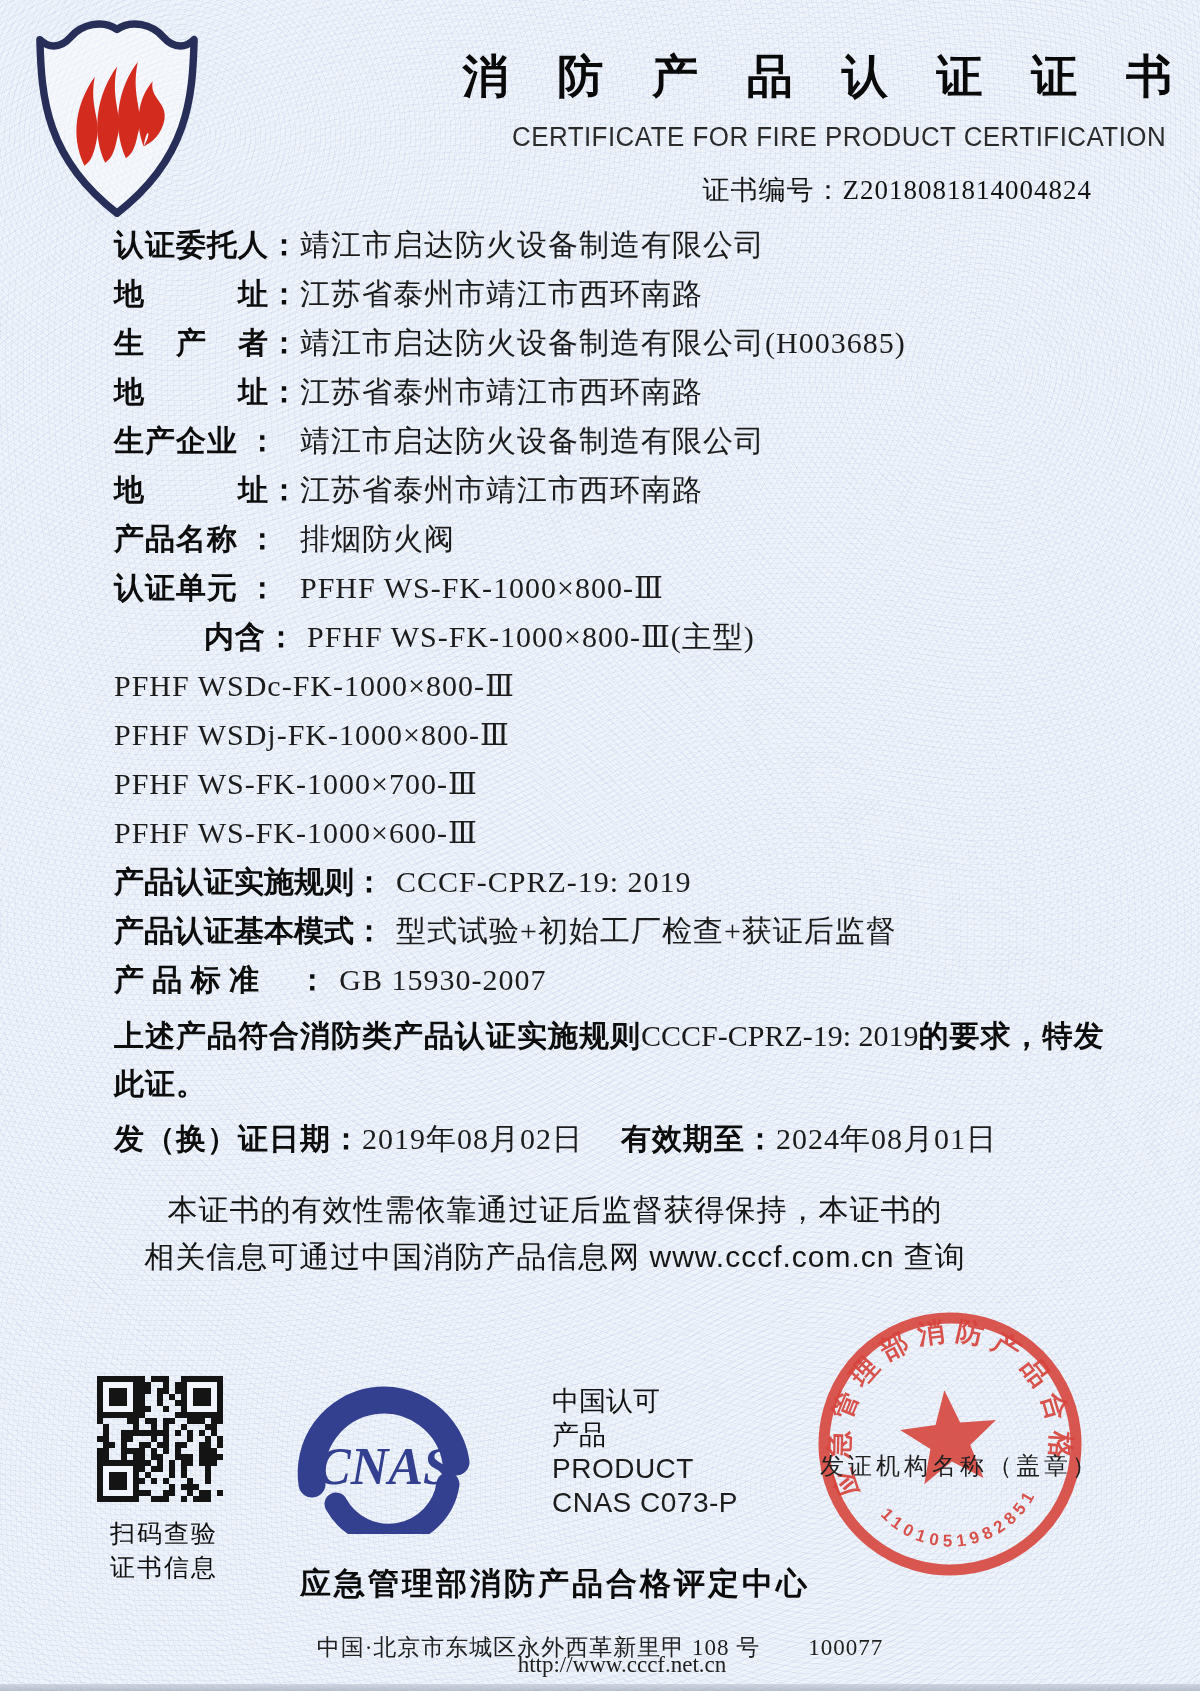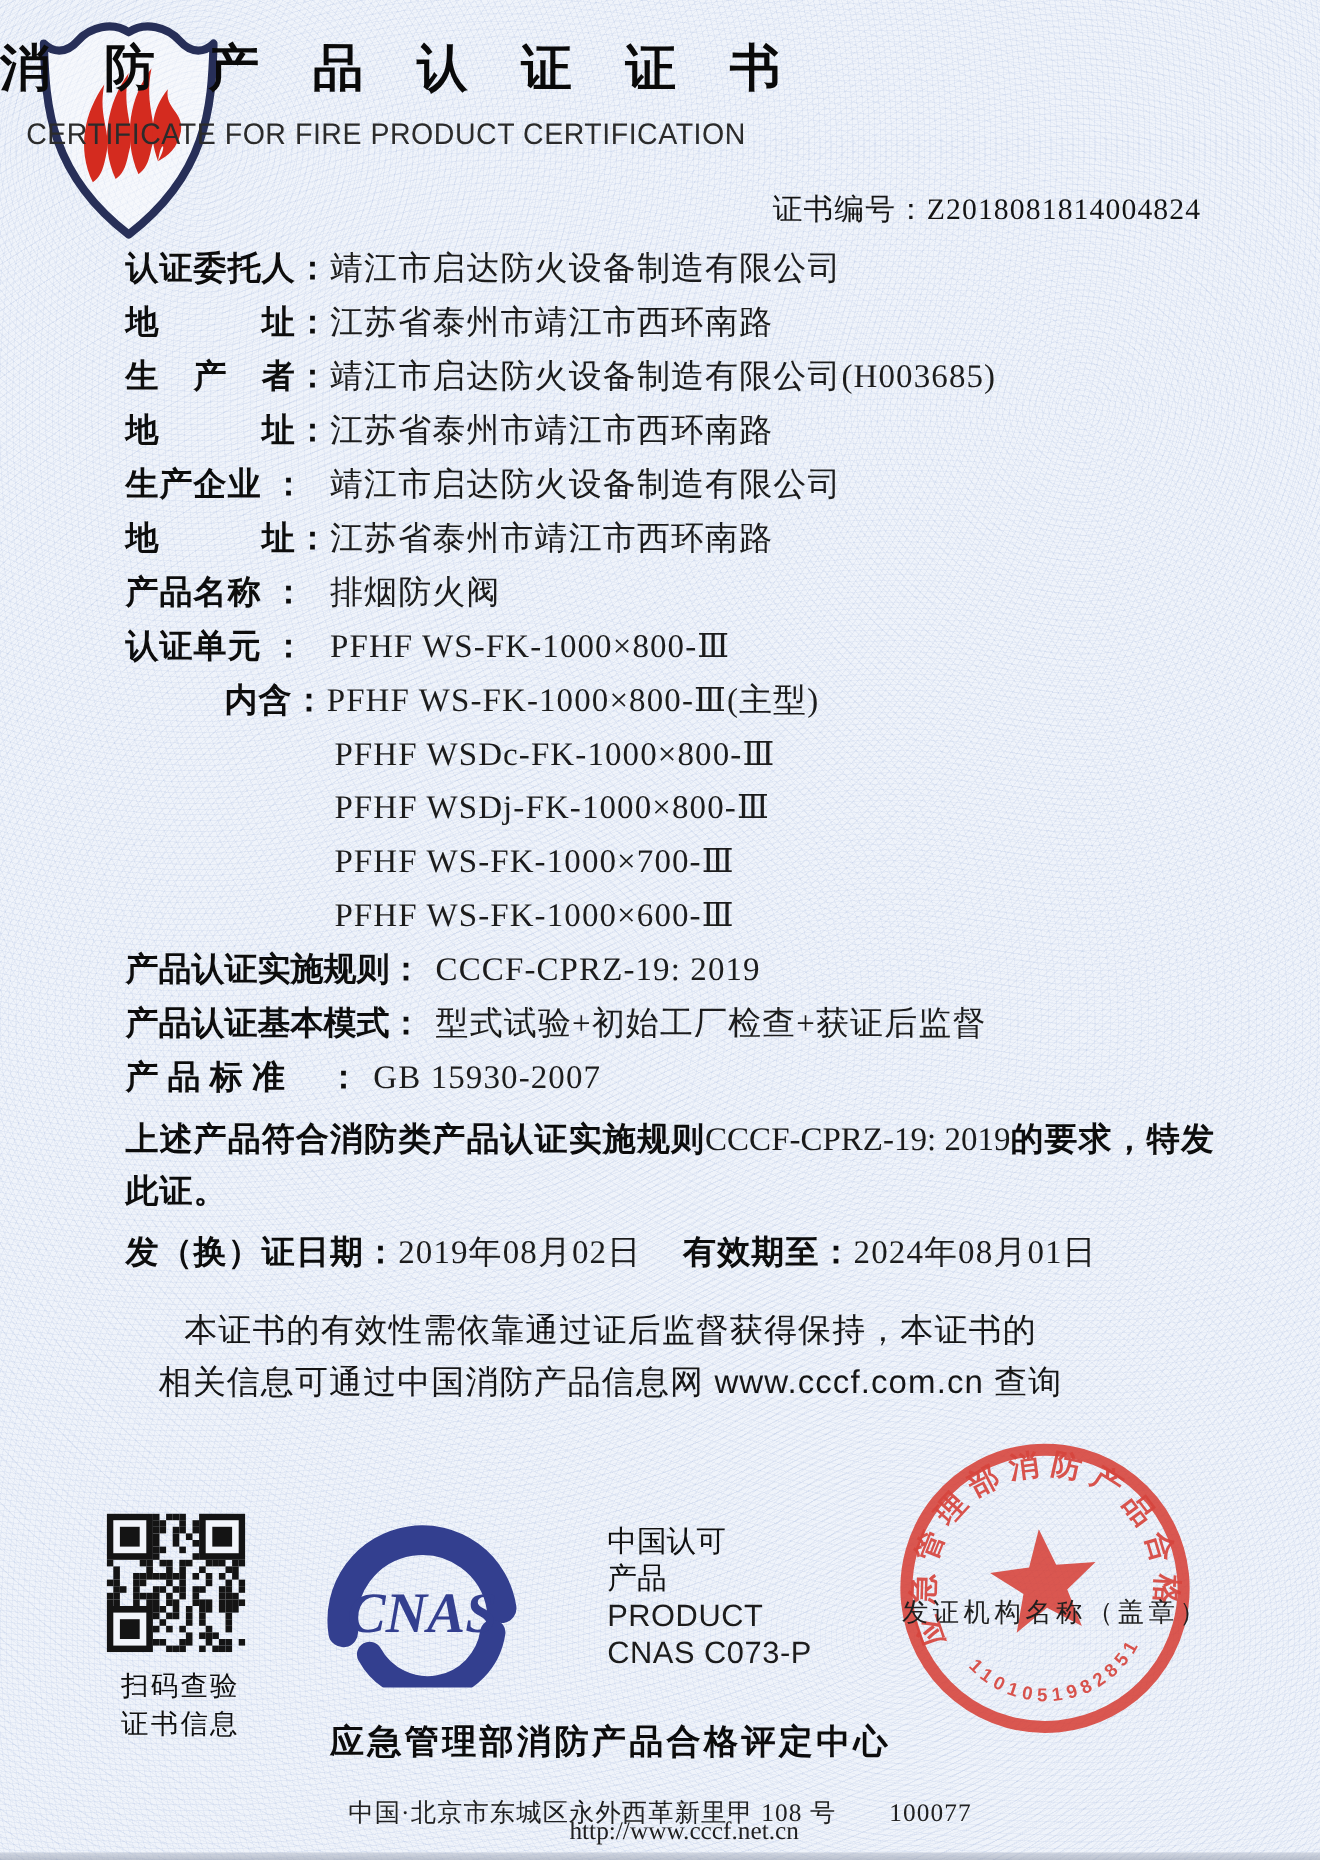--- a/index.html
+++ b/index.html
@@ -13,37 +13,37 @@
       repeating-radial-gradient(circle at 15% 8%,  rgba(110,140,200,.085) 0 1px, transparent 1px 5px),
       repeating-radial-gradient(circle at 82% 22%, rgba(110,140,200,.075) 0 1px, transparent 1px 6px),
       repeating-radial-gradient(circle at 38% 55%, rgba(110,140,200,.065) 0 1px, transparent 1px 7px),
       repeating-radial-gradient(circle at 68% 88%, rgba(110,140,200,.07) 0 1px, transparent 1px 5px),
       #eff3fa;
   }
   .serif { font-family:"Liberation Serif","DejaVu Serif",serif; }
 
   
   .shield { position:absolute; left:28px; top:16px; width:178px; height:215px; }
-  .header { position:absolute; left:0; top:31px; width:1190px; text-align:left; }
+  .header { position:absolute; left:0; top:46px; width:1190px; text-align:right; }
   .title { font-size:46px; font-weight:bold; letter-spacing:18px; color:#0a0a0a; }
   .subtitle { margin-top:14px; font-size:27px; letter-spacing:.5px; color:#2b2b2b;
               transform:scaleX(.96); transform-origin:center; }
   .certno { position:absolute; top:172px; right:108px; font-size:27px; color:#141414;
             letter-spacing:1px; }
 
   
   .content { position:absolute; left:114px; top:228px; right:56px; }
   .row { font-size:30px; line-height:34px; margin-bottom:15px; white-space:nowrap; }
   .row .lab { display:inline-block; min-width:186px; font-weight:bold; color:#0d0d0d;
               letter-spacing:1px; vertical-align:bottom; }
   .row .val { font-family:"Liberation Serif","DejaVu Serif",serif; color:#1c1c1c;
               letter-spacing:1px; }
   .row.inner { margin-left:90px; }
-  .row.inner .lab { min-width:0; margin-right:0; }
-  .row.cont { margin-left:190px; }
+  .row.inner .lab { min-width:0; margin-right:10px; }
+  .row.cont { }
   .row.rule .lab { min-width:0; margin-right:12px; letter-spacing:0; }
   .statement { font-size:30px; line-height:48px; margin-top:6px; }
   .statement b { font-weight:bold; letter-spacing:1px; color:#0d0d0d; }
   .dates { margin-top:14px; }
   .dates .first { margin-left:214px; }
   .gap { display:inline-block; width:38px; }
   .notice { margin-top:30px; margin-left:-114px; width:1110px; text-align:center;
             font-size:30px; line-height:47px; color:#161616; letter-spacing:1px; }
 
   

